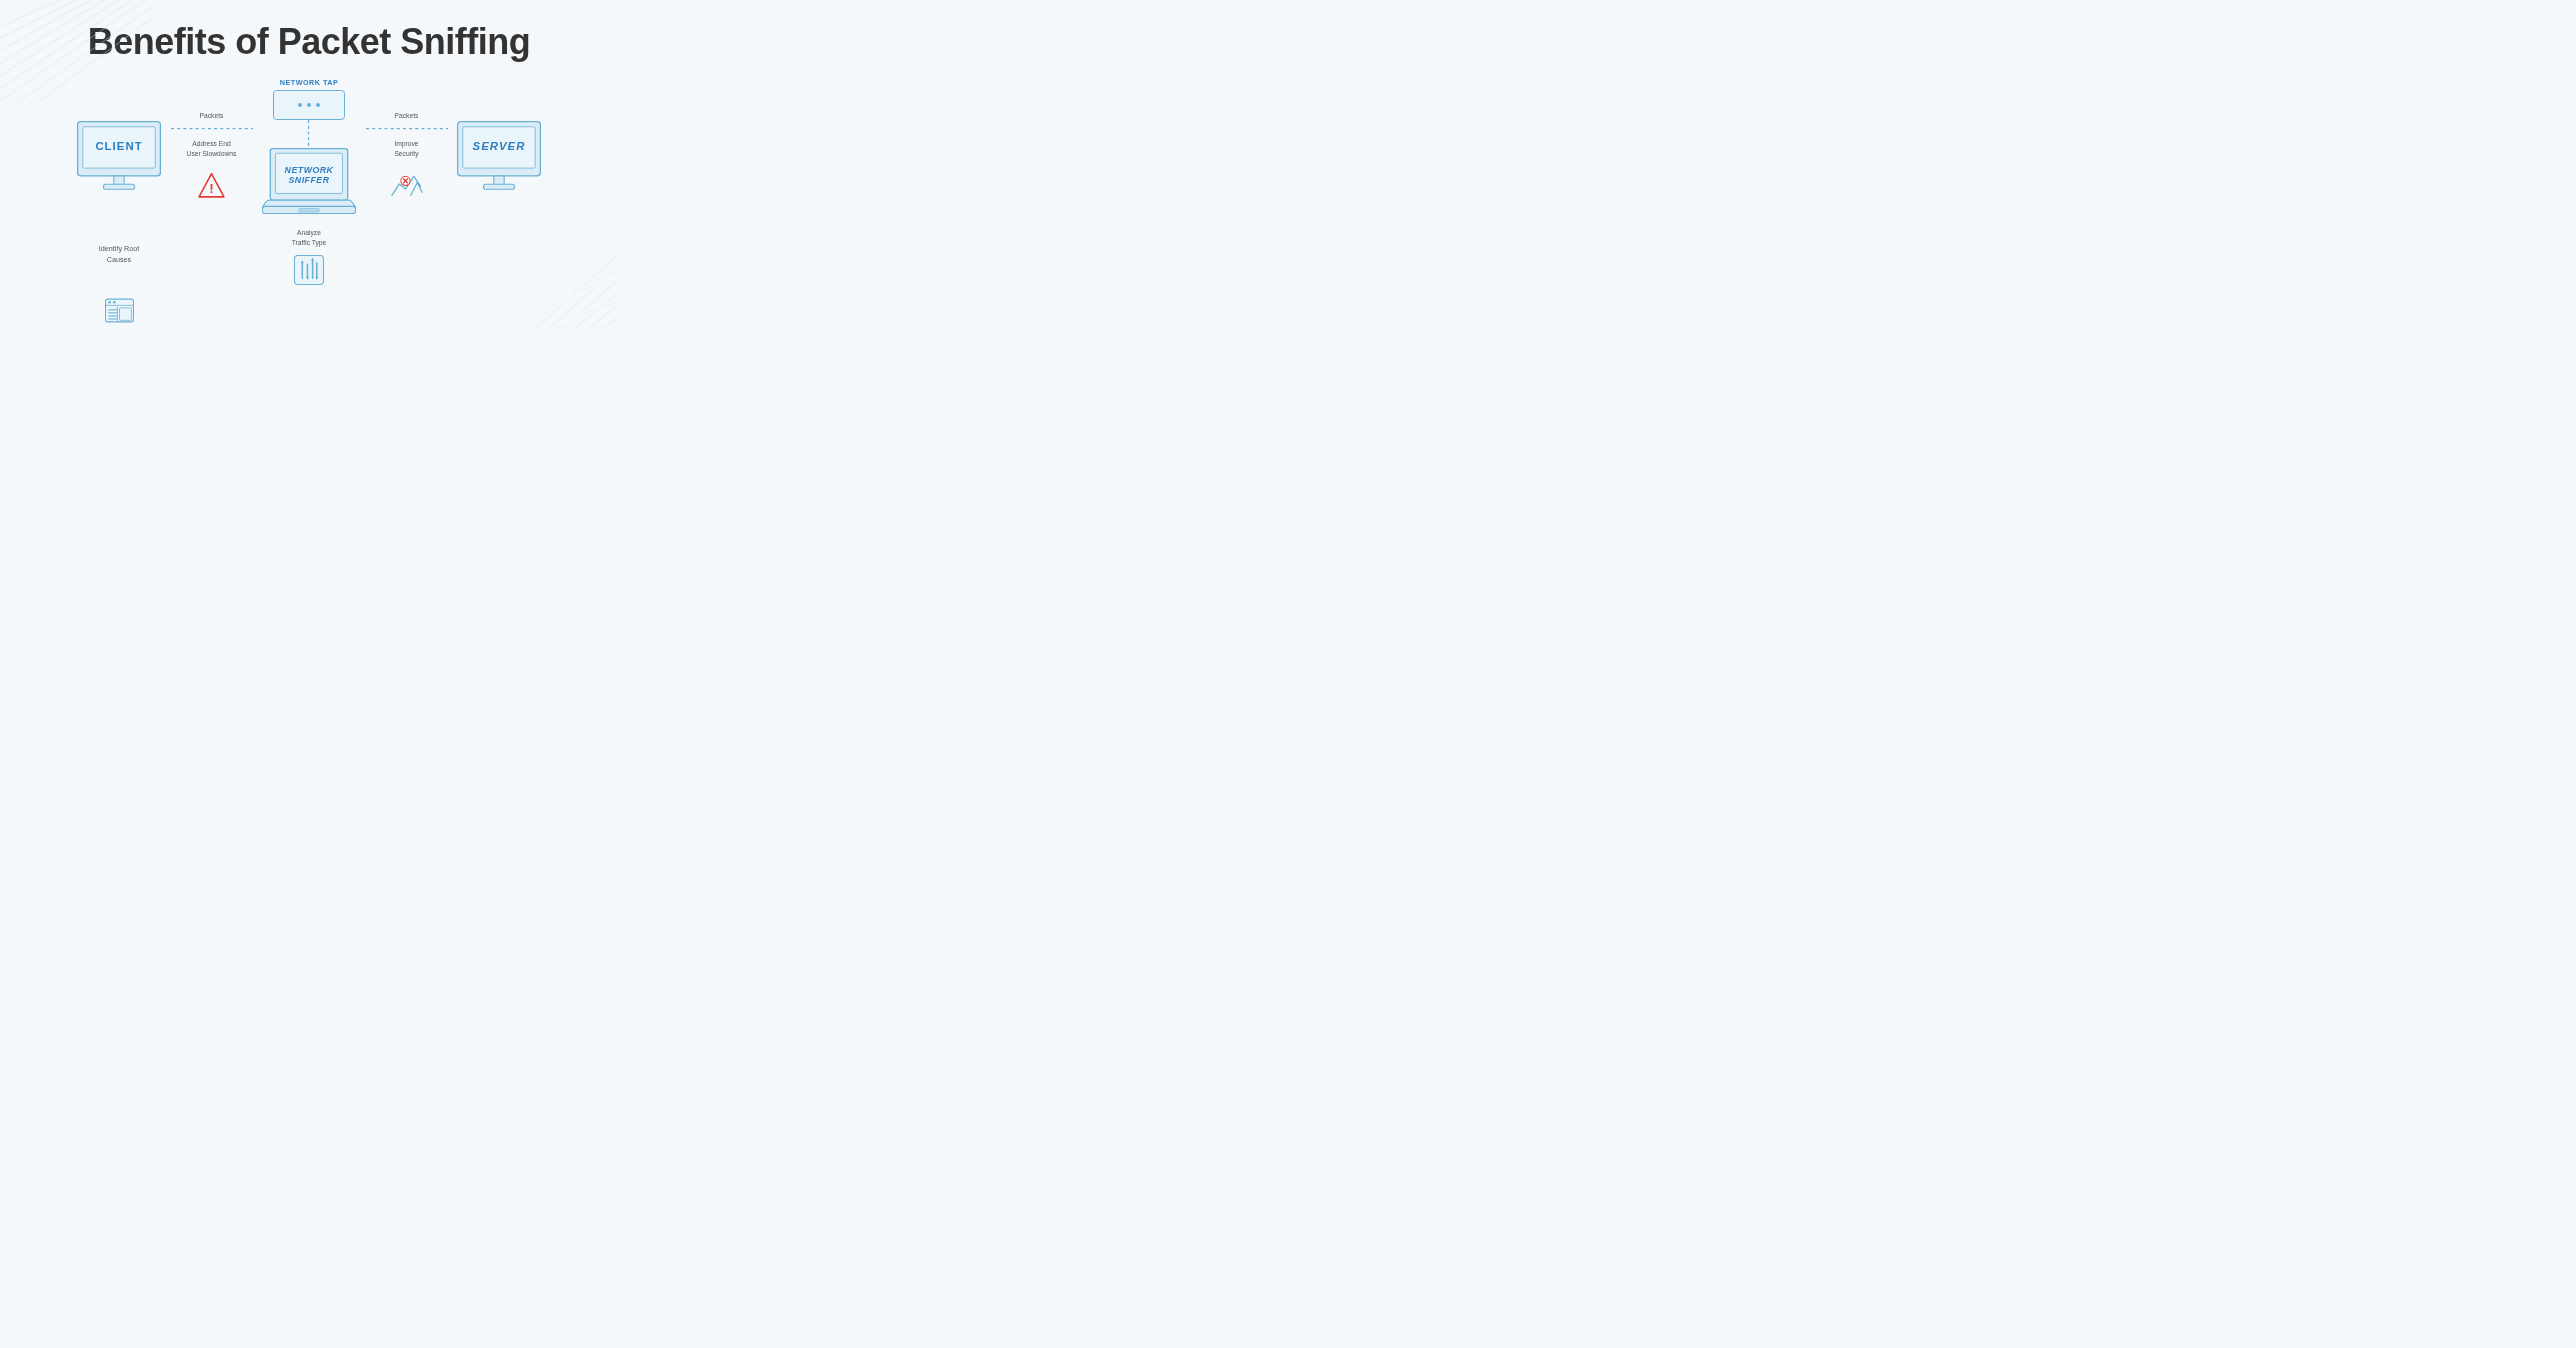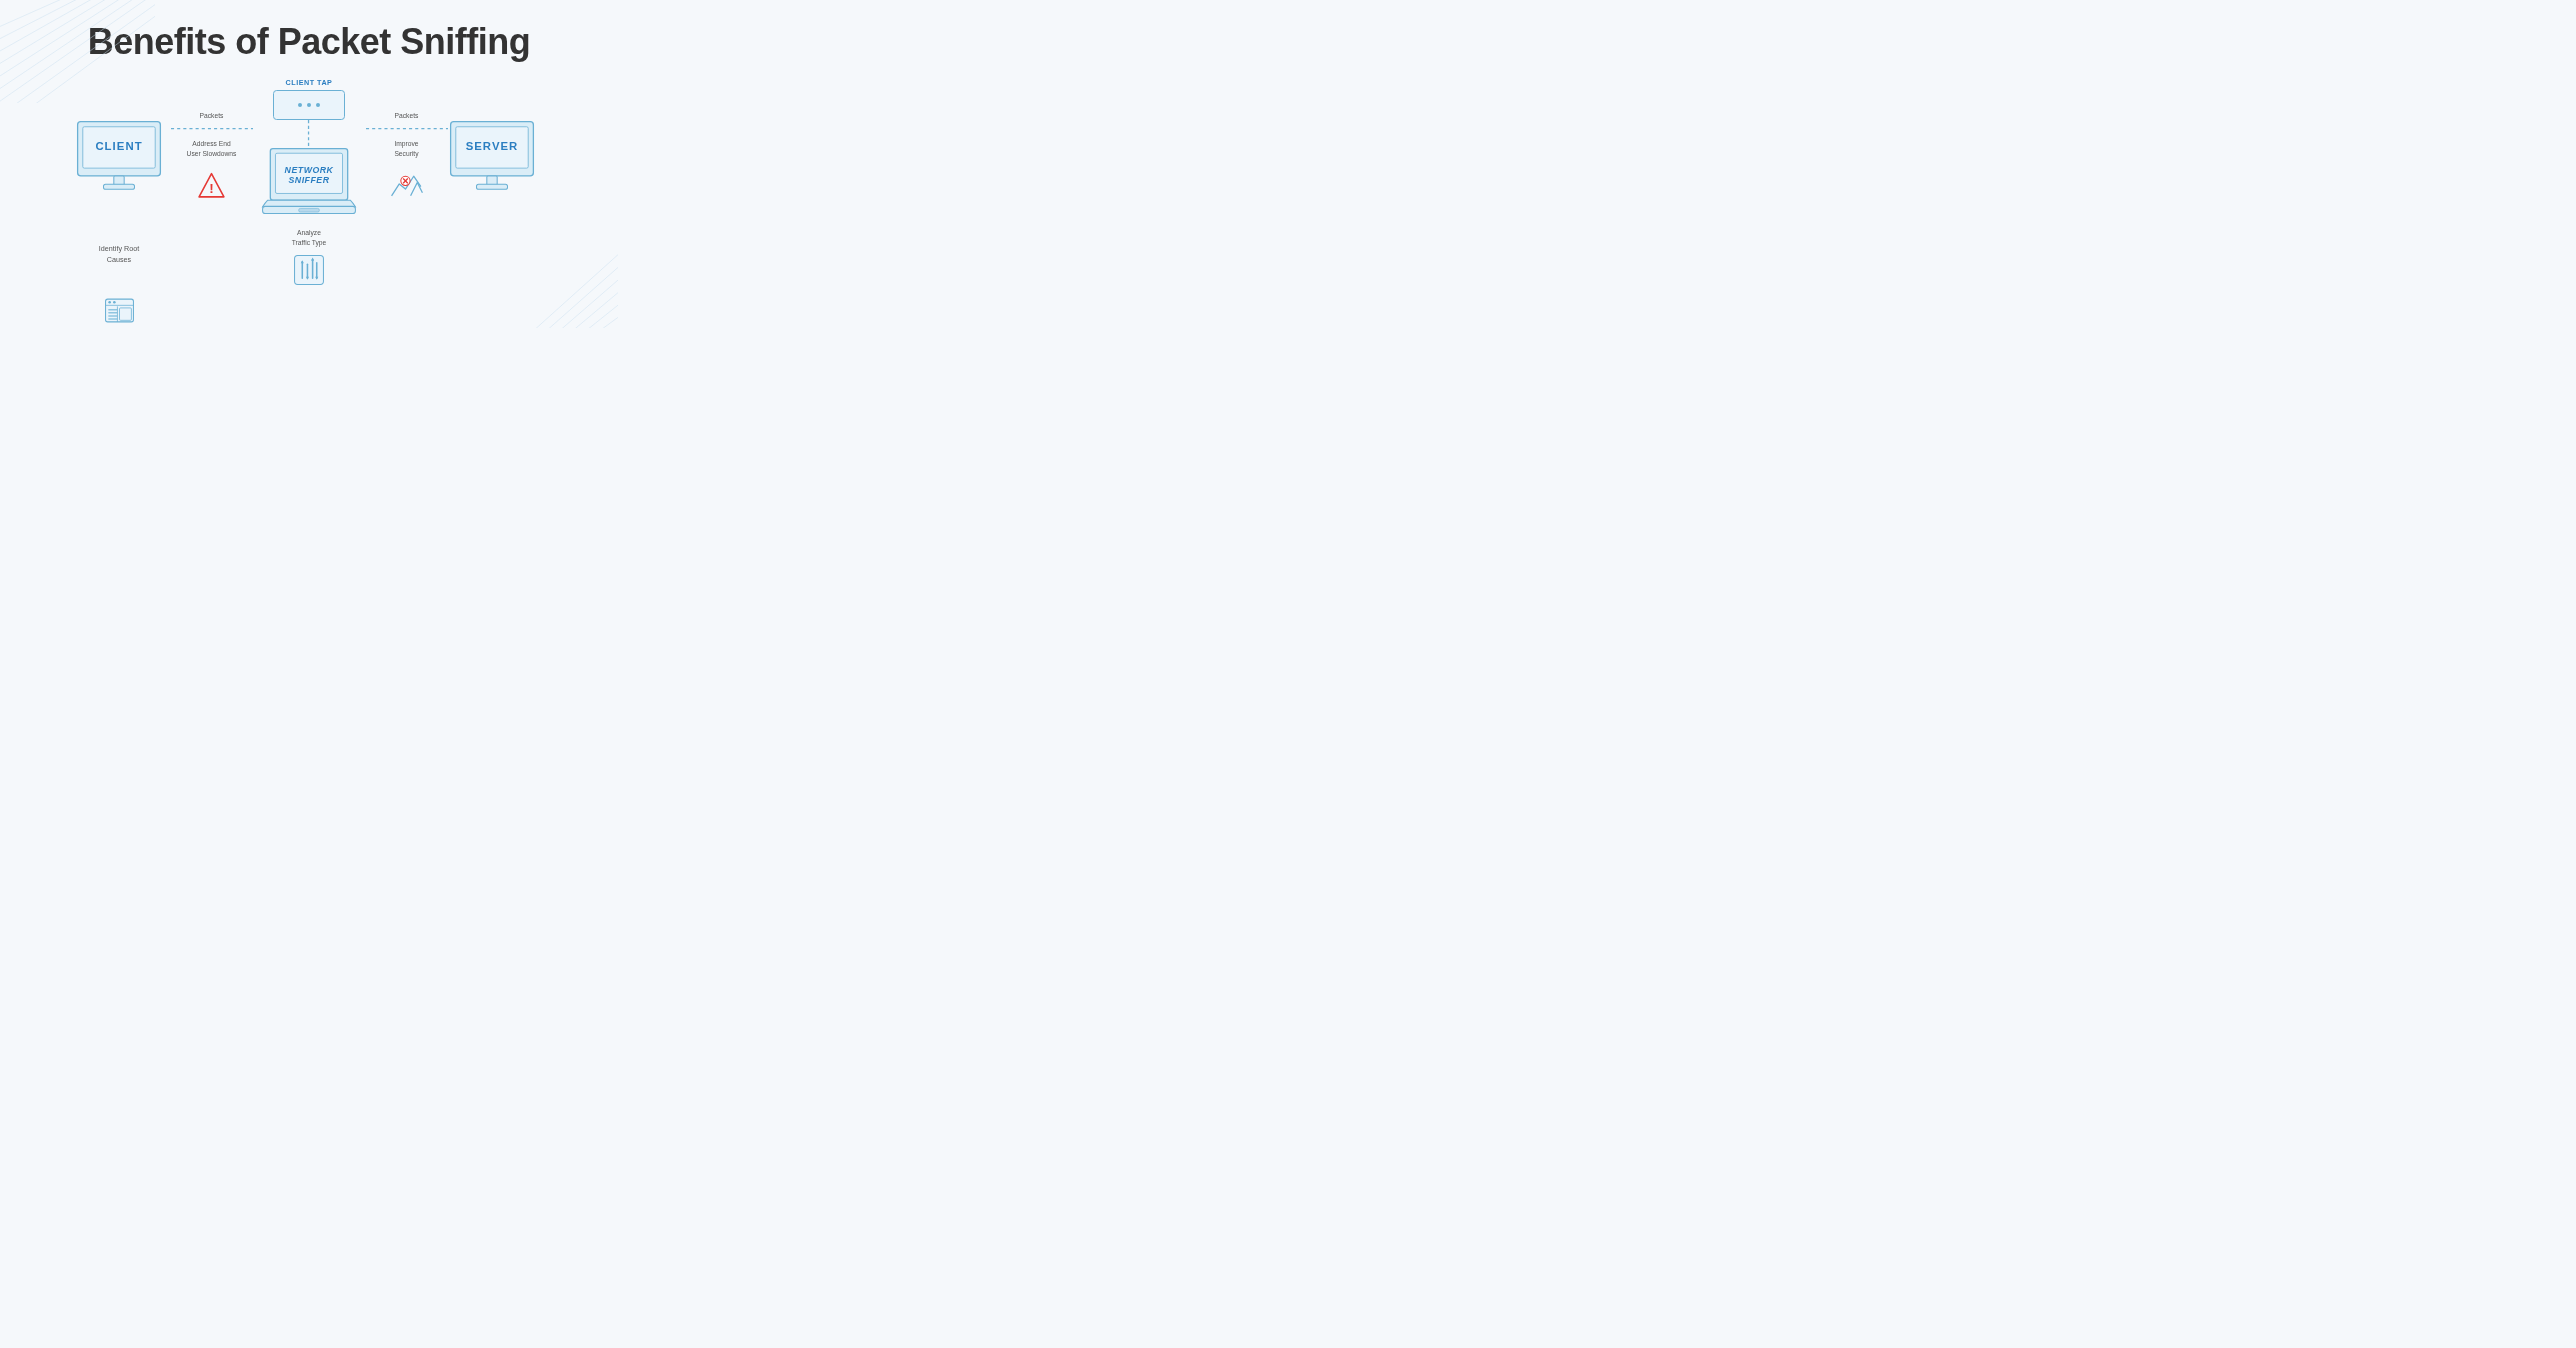--- a/index.html
+++ b/index.html
@@ -86,22 +86,24 @@
       display: flex;
       flex-direction: column;
       align-items: center;
       width: 82px;
       padding-top: 31px;
     }
 
     .col-server {
       display: flex;
       flex-direction: column;
+      align-items: center;
       width: 103px;
       padding-top: 41px;
+      font-style: italic;
     }
 
   </style>
 </head>
 <body>
 
 <div class="bg-lines">
   <svg viewBox="0 0 300 200" xmlns="http://www.w3.org/2000/svg">
     <g stroke="#c8dff0" stroke-width="1.5" opacity="0.6">
       <line x1="-20" y1="60" x2="160" y2="-20"></line>
@@ -193,21 +195,21 @@
     <div style="margin-top: 11.3px;">
       <svg viewBox="0 0 56 56" width="29" height="29" xmlns="http://www.w3.org/2000/svg">
         <polygon points="28,5 52,50 4,50" fill="none" stroke="#e53935" stroke-width="3" stroke-linejoin="round"></polygon>
         <text x="28" y="42" text-anchor="middle" font-size="26" fill="#e53935" font-family="Arial, sans-serif" font-weight="700">!</text>
       </svg>
     </div>
   </div>
 
   <div class="col-center">
 
-    <div style="text-align:center; font-size:7.2px; font-weight:700; color:#2b7ec1; letter-spacing:0.5px; margin-bottom:3.1px;">CLIENT TAP</div>
+    <div style="text-align:center; font-size:7.2px; font-weight:700; color:#2b7ec1; letter-spacing:0.5px; margin-bottom:3.1px;">NETWORK TAP</div>
 
     <div style="width:72px; height:30px; border:1.3px solid #6ab0d4; border-radius:3.6px; background:#eaf4fb; display:flex; align-items:center; justify-content:center; gap:5.2px;">
       <div style="width:4.1px;height:4.1px;border-radius:50%;background:#6ab0d4;"></div>
       <div style="width:4.1px;height:4.1px;border-radius:50%;background:#6ab0d4;"></div>
       <div style="width:4.1px;height:4.1px;border-radius:50%;background:#6ab0d4;"></div>
     </div>
 
     <div style="display:flex; flex-direction:column; align-items:center; margin:0;">
       <svg width="3.1" height="26" viewBox="0 0 6 50">
         <line x1="3" y1="0" x2="3" y2="50" stroke="#6ab0d4" stroke-width="2.5" stroke-dasharray="6,5"></line>

